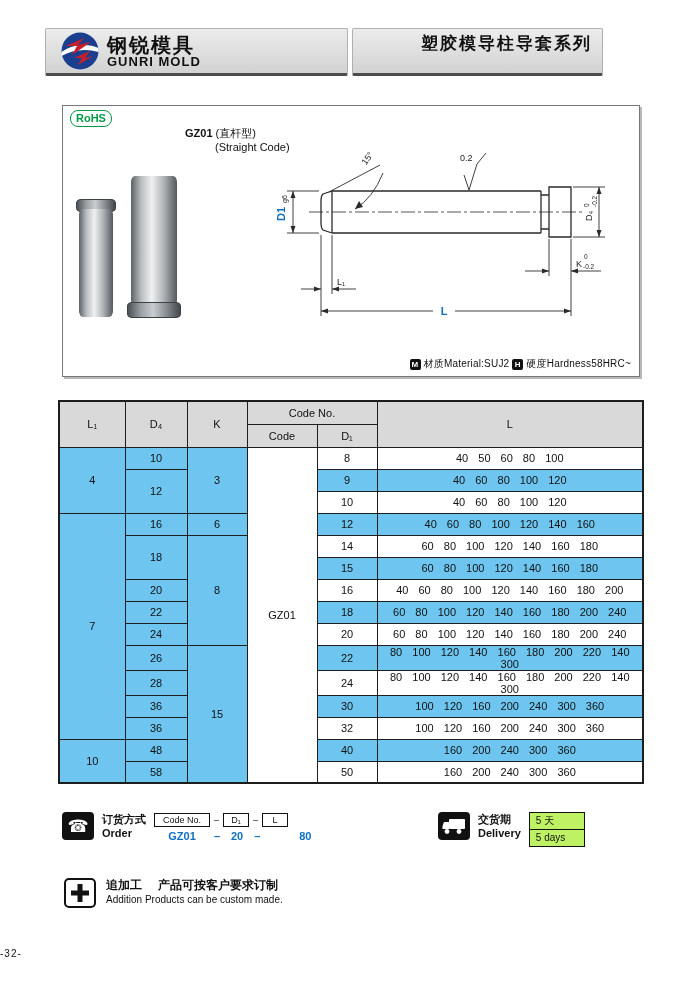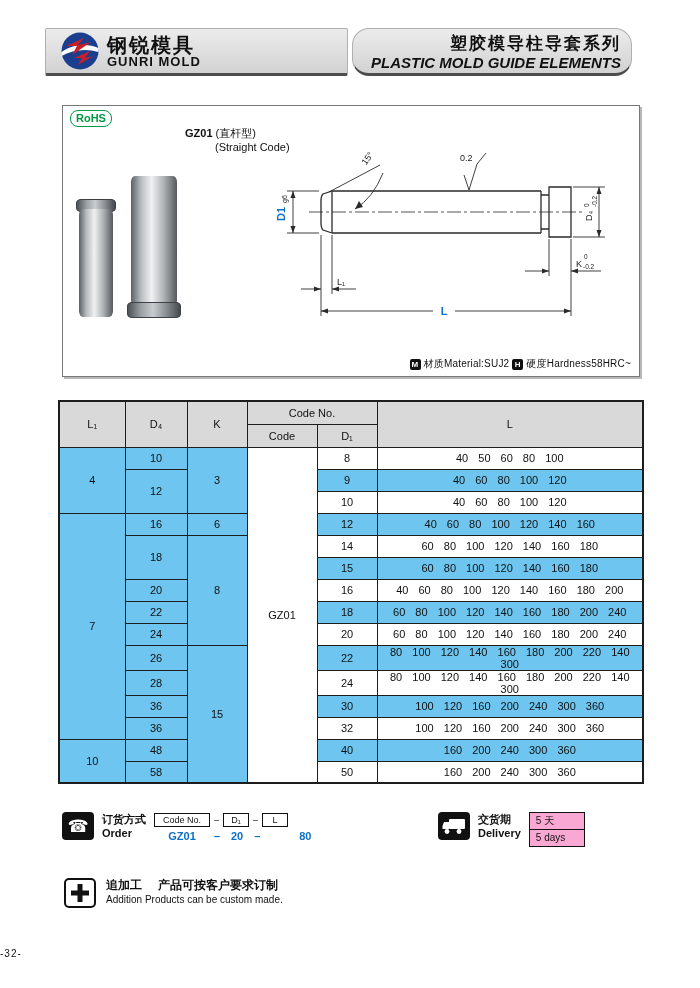--- a/index.html
+++ b/index.html
@@ -8,21 +8,21 @@
     position:relative; width:700px; height:988px; background:#ffffff;
     font-family:"Liberation Sans", sans-serif; color:#111; overflow:hidden;padding-left:40px;
   }
   
   .hdr-box {
     position:absolute; top:28px; height:48px;
     background:linear-gradient(#ececec,#d2d2d2);
     border:1px solid #b0b0b0; border-bottom:3px solid #4d4d4d; border-radius:2px;
   }
   .hdr-left { left:45px; width:303px; display:flex; align-items:center; padding-left:14px; gap:7px; }
-  .hdr-right { left:352px; width:280px; text-align:right; padding:4px 10px 0 0;border-radius:17px; }
+  .hdr-right { left:352px; width:251px; text-align:right; padding:4px 10px 0 0; }
   .logo-mark { width:40px; height:40px; }
   .logo-cn { font-size:20px; font-weight:bold; letter-spacing:2px; line-height:20px; }
   .logo-en { font-size:13px; font-weight:bold; letter-spacing:1px; line-height:13px; }
   .series-cn { font-size:17px; font-weight:bold; letter-spacing:2px; line-height:21px; }
   .series-en { font-size:15px; font-weight:bold; font-style:italic; line-height:18px; }
   
   .panel {
     position:absolute; left:62px; top:105px; width:578px; height:272px;
     border:1px solid #777; box-shadow:2px 2px 0 #b8b8b8; background:#fff;
   }
@@ -80,21 +80,21 @@
     display:flex; align-items:center; justify-content:center;
   }
   .sec-labels { font-size:11px; font-weight:bold; line-height:14px; white-space:nowrap; }
   .order-boxes { font-size:9px; }
   .order-boxes .rowb { display:flex; align-items:center; gap:4px; height:16px; }
   .obox { border:1px solid #111; padding:0 4px; line-height:12px; background:#fff; }
   .order-vals { display:flex; gap:4px; height:16px; align-items:center;
     color:#0e6fc4; font-weight:bold; font-size:11px; }
   .order-vals span { text-align:center; }
   .delivery-sec { position:absolute; left:438px; top:812px; display:flex; gap:8px; }
-  .dl-box { border:1px solid #111; font-size:10px; width:56px; text-align:left; background:#f9a8d4; }
+  .dl-box { border:1px solid #111; font-size:10px; width:56px; text-align:left; background:#bef264; }
   .dl-box div { padding:1px 6px; line-height:14px; white-space:nowrap; }
   .dl-box div:first-child { border-bottom:1px solid #111; }
   .addition-sec { position:absolute; left:64px; top:878px; display:flex; gap:10px; }
   .add-cn { font-size:12px; font-weight:bold; line-height:15px; white-space:nowrap; }
   .add-cn .gap { display:inline-block; width:16px; }
   .add-en { font-size:10px; line-height:13px; }
   .page-num { position:absolute; left:0; right:0; top:948px; 
     font-size:10px; letter-spacing:1px; }
 </style>
 </head>
@@ -109,21 +109,20 @@
       <path d="M6 15 L24 7 L18 14 L31 11 L12 24 L17 15 Z" fill="#c8202a"></path>
       <path d="M14 27 L30 20 L25 27 L33 25 L18 34 L22 27 Z" fill="#c8202a"></path>
     </svg>
     <div>
       <div class="logo-cn">钢锐模具</div>
       <div class="logo-en">GUNRI MOLD</div>
     </div>
   </div>
   <div class="hdr-box hdr-right">
     <div class="series-cn">塑胶模导柱导套系列</div>
-    <div class="series-en">PLASTIC MOLD GUIDE ELEMENTS</div>
   </div>
 
   <div class="panel">
     <div class="rohs">RoHS</div>
 
     <div class="model-label">
       <div>
         <span class="model-code">GZ01</span>
         <span>(直杆型)</span>
       </div>

